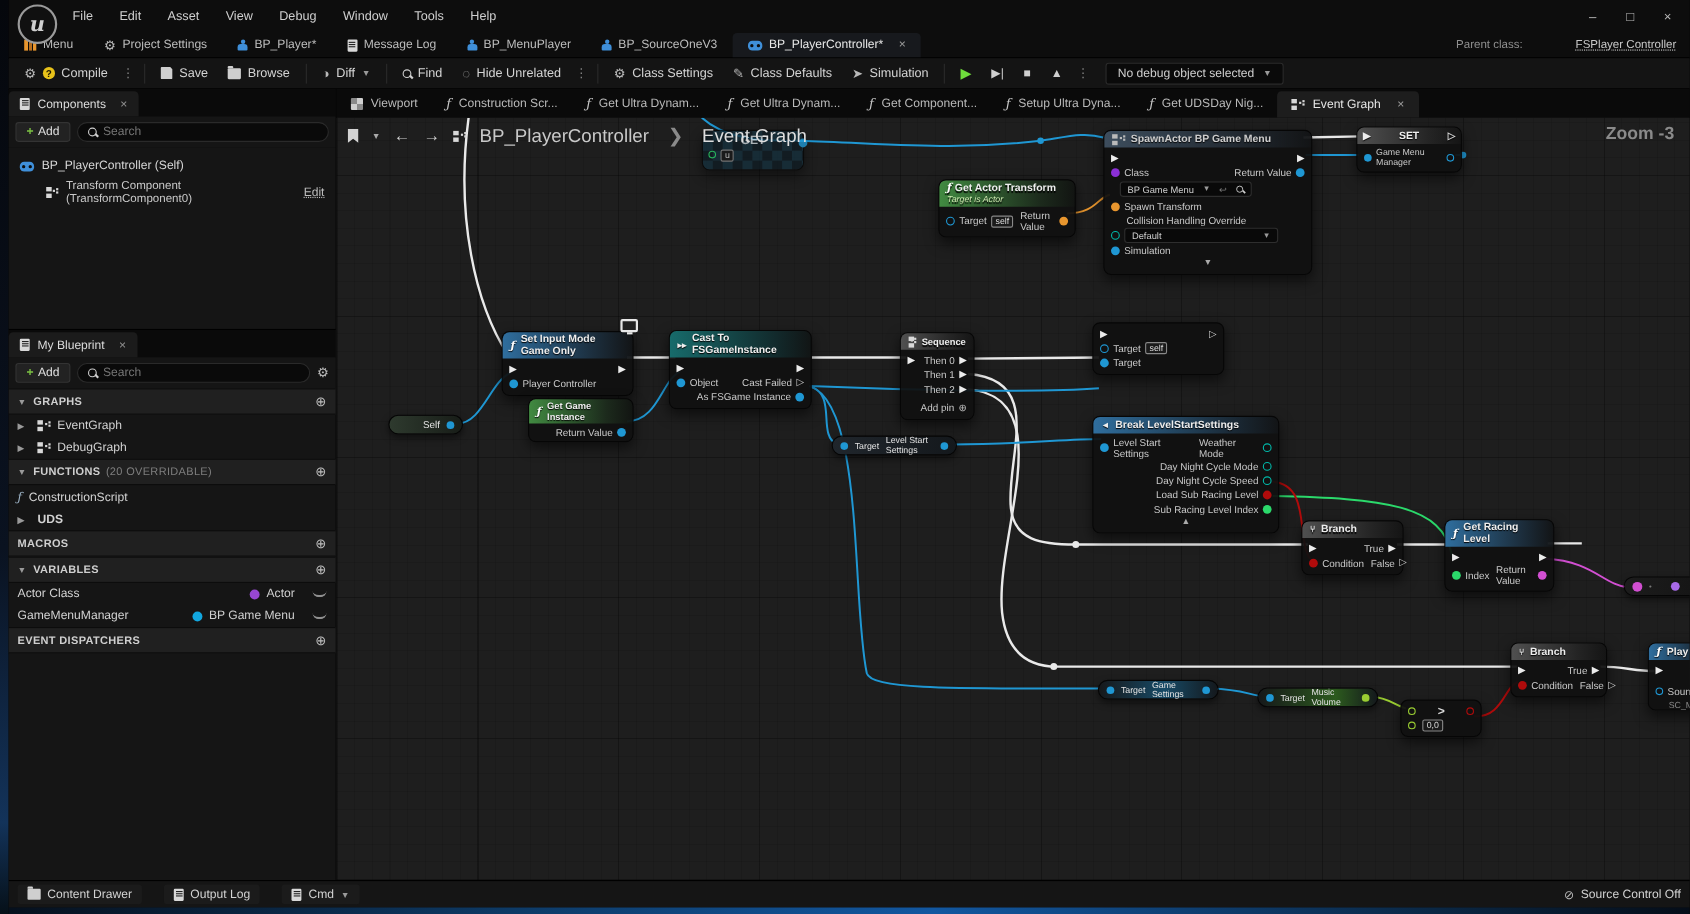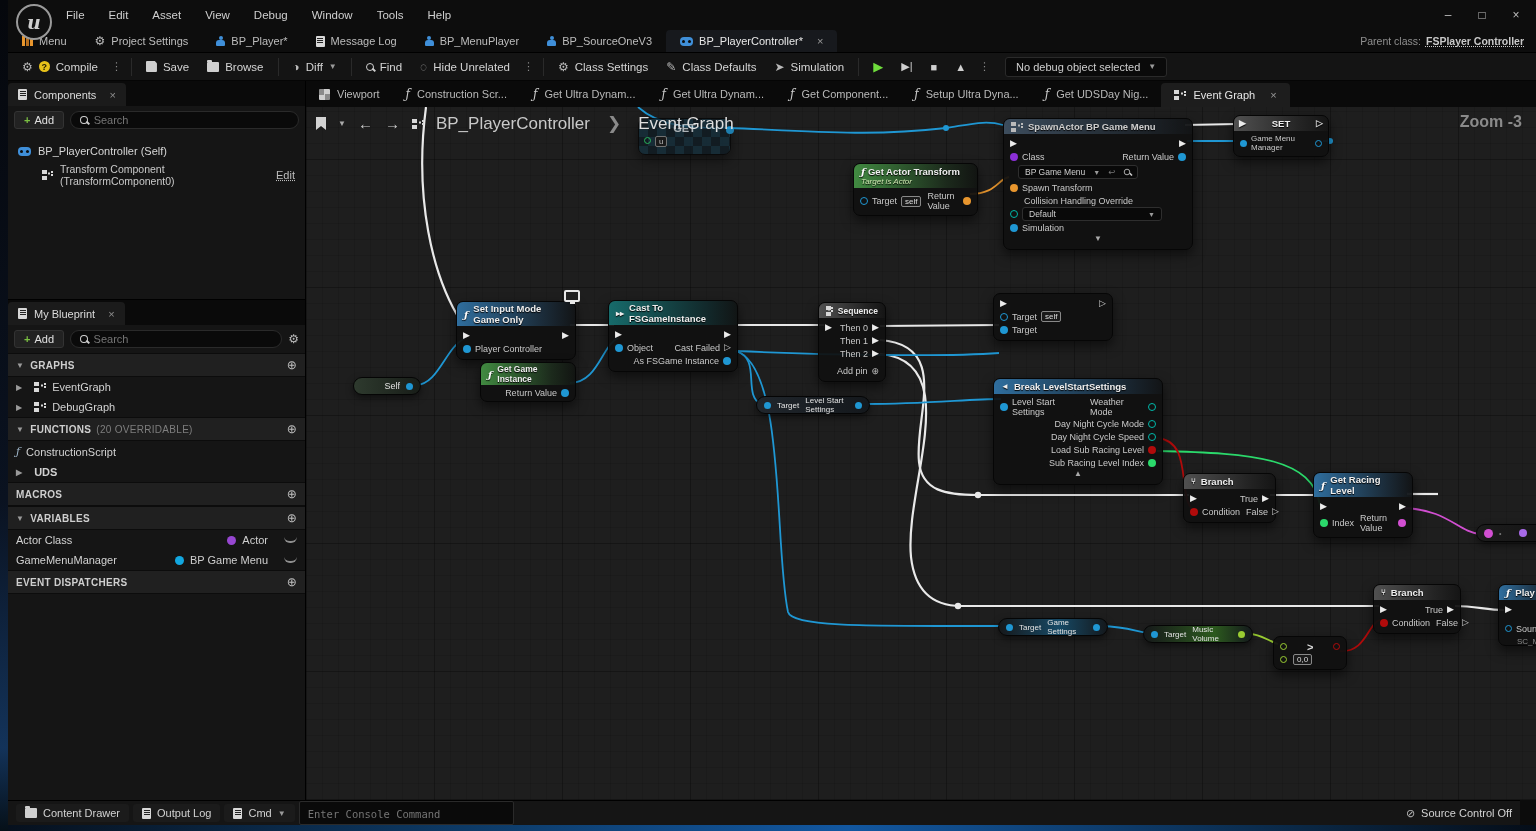--- a/index.html
+++ b/index.html
@@ -18,21 +18,21 @@
   .menus span { padding:3px 10px; font-size:11.5px; color:#cfcfcf; cursor:default;}
   .winctl { margin-left:auto; display:flex; gap:6px; padding-right:6px;}
   .winctl span { width:28px; text-align:center; font-size:12px; color:#bbb;}
 
   
   .assettabs { height:23px; display:flex; align-items:stretch; background:#0d0d0d; border-bottom:1px solid #000; }
   .atab { display:flex; align-items:center; gap:6px; padding:0 14px; font-size:11px; color:#bdbdbd; }
   .atab.active { background:#17191d; border-radius:4px 4px 0 0; color:#e8e8e8; }
   .atab .x { color:#9a9a9a; margin-left:8px; font-size:11px;}
   .parentclass { margin-left:auto; display:flex; align-items:center; gap:5px; padding-right:12px; font-size:10.5px; color:#8f8f8f;}
-  .parentclass b { color:#c9c9c9; font-weight:bold; text-decoration:underline dotted; }
+  .parentclass b { color:#c9c9c9; font-weight:normal; text-decoration:underline dotted;margin-left:43px; }
   .icon { display:inline-flex; align-items:center; justify-content:center; }
   .ic-person { width:9px; height:11px; position:relative; }
   .ic-person::before{content:"";position:absolute;left:2.5px;top:0;width:4px;height:4px;border-radius:50%;background:#3f8fd9;}
   .ic-person::after{content:"";position:absolute;left:0;top:4.5px;width:9px;height:6px;border-radius:3px 3px 1px 1px;background:#3f8fd9;}
   .ic-bars{width:11px;height:10px;background:linear-gradient(to right,#e8962e 0 3px,transparent 3px 4px,#b86f1e 4px 7px,transparent 7px 8px,#e8962e 8px 11px);}
   .ic-page{width:9px;height:11px;background:#d8d8d8;border-radius:1px;position:relative;}
   .ic-page::after{content:"";position:absolute;left:1.5px;top:2px;width:6px;height:1px;background:#222;box-shadow:0 2px 0 #222,0 4px 0 #222;}
   .ic-pad{width:13px;height:9px;background:#3f8fd9;border-radius:4px;position:relative;}
   .ic-pad::after{content:"";position:absolute;left:2px;top:3px;width:3px;height:3px;background:#0d0d0d;border-radius:50%;box-shadow:6px 0 0 #0d0d0d;}
   .gear { color:#b9b9b9; font-size:12px; line-height:1;}
@@ -135,22 +135,22 @@
   .ndrop { background:#090909; border:1px solid #2e2e2e; border-radius:3px; font-size:8.5px; color:#cfcfcf;
     padding:1px 6px; display:flex; align-items:center; gap:8px; margin:2px 0 2px 14px; width:max-content;}
   .pill { position:absolute; display:flex; align-items:center; gap:6px; padding:0 7px; font-size:9px; color:#e2e2e2;
     border:1px solid #050505; border-radius:10px; height:18px; z-index:10; box-shadow:0 3px 7px rgba(0,0,0,.5);}
   .chev { text-align:center; color:#aaa; font-size:8px; padding-bottom:2px;}
   .fxw { font-family:"DejaVu Serif",serif; font-style:italic; font-weight:bold; color:#fff; font-size:10px;}
   .cursor-monitor{ position:absolute; width:16px; height:12px; border:2px solid #e8e8e8; border-radius:2px; background:#222; z-index:40;}
   .cursor-monitor::after{content:"";position:absolute;left:4px;bottom:-4px;width:5px;height:2px;background:#e8e8e8;}
 
   
-  .bottombar { position:absolute; left:0; right:16px; top:800px; height:25px; background:#151515;
-    display:flex; align-items:center; gap:4px; padding:0 8px; border-top:1px solid #000;}
+  .bottombar { position:absolute; left:0; right:0; top:800px; height:25px; background:#151515;
+    display:flex; align-items:center; gap:20px; padding:0 8px; border-top:1px solid #000;}
   .bbtn { display:flex; align-items:center; gap:6px; font-size:11px; color:#d2d2d2; padding:3px 9px; background:#1b1b1b; border-radius:3px;}
   .consoleinput { width:215px; background:#0a0a0a; border:1px solid #2a2a2a; border-radius:2px; padding:2px 8px;}
   .consoleinput input{ width:100%; background:transparent; border:0; outline:0; color:#9a9a9a;
     font-family:"DejaVu Sans Mono",monospace; font-size:10.5px;}
   .srcctl { margin-left:auto; display:flex; align-items:center; gap:6px; font-size:11px; color:#d2d2d2;}
   .bluestrip { position:absolute; left:0; right:0; top:825px; height:6px;
     background:linear-gradient(90deg,#06101d,#0d3a66 30%,#1257a0 55%,#0a2744 85%,#050d18);}
 </style>
 </head>
 <body>
@@ -915,22 +915,19 @@
     </div>
     <div class="bbtn">
       <span class="icon ic-page"></span>
       <span>Output Log</span>
     </div>
     <div class="bbtn">
       <span class="icon ic-page"></span>
       <span>Cmd</span>
       <span style="font-size:8px;color:#9a9a9a">▼</span>
     </div>
-    <div class="consoleinput">
-      <input placeholder="Enter Console Command" style="">
-    </div>
     <div class="srcctl">
       <span style="color:#bbb">⊘</span>
       <span>Source Control Off</span>
     </div>
   </div>
   <div class="bluestrip"></div>
 </div>
 
 </body></html>

